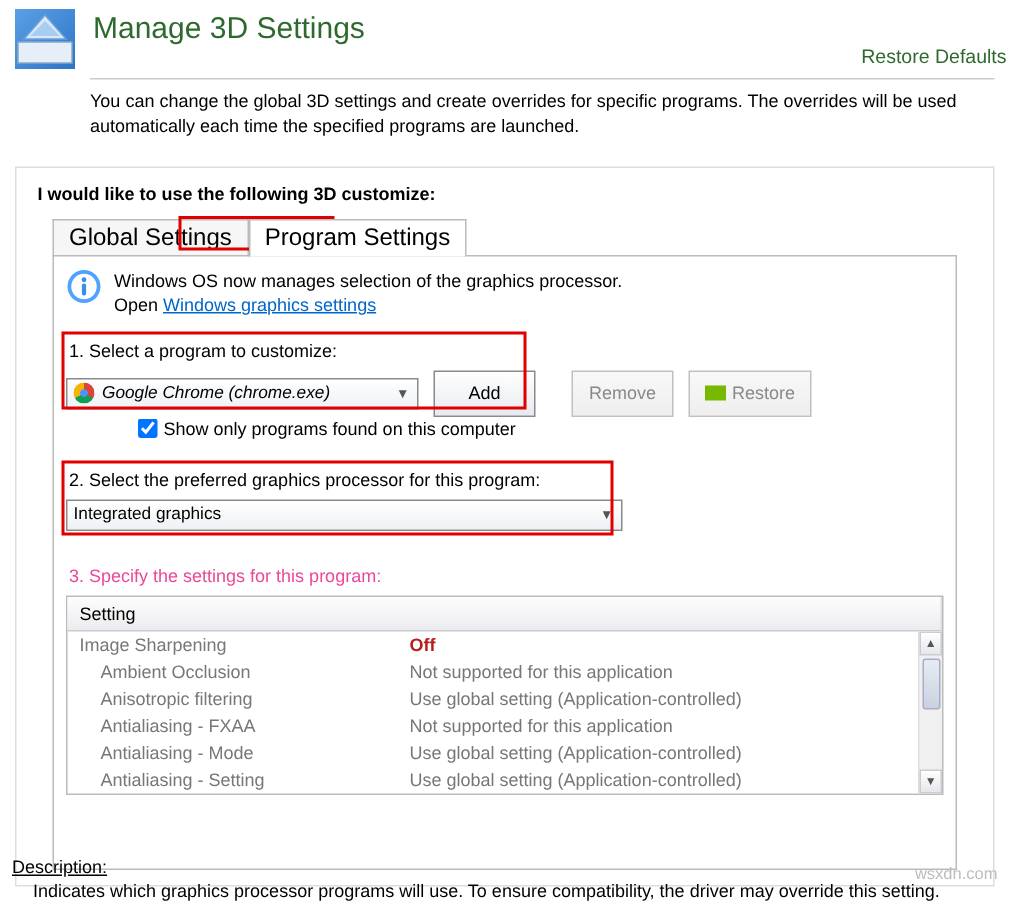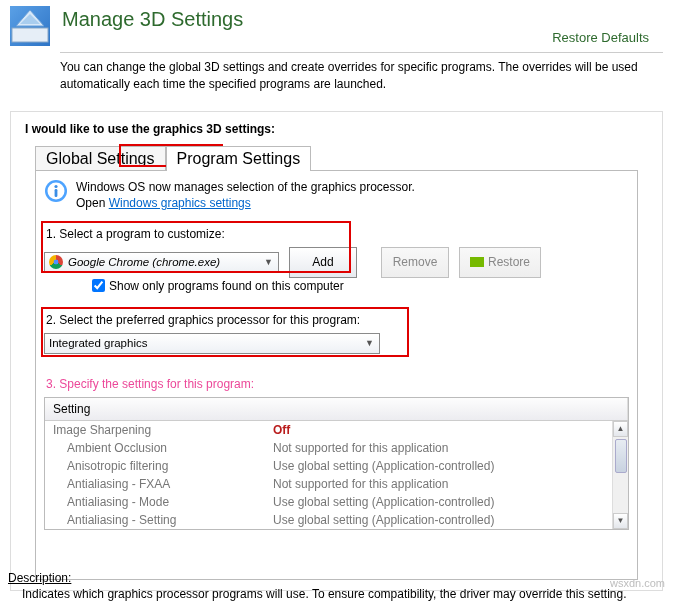--- a/index.html
+++ b/index.html
@@ -28,21 +28,21 @@
   .header-icon svg { width: 40px; height: 40px; }
   .page-title {
     font-size: 20px;
     color: #2e6a2e;
     margin-left: 12px;
     position: relative;
     top: 2px;
   }
   .restore-link {
     position: absolute;
-    right: 24px;
+    right: 2px;
     top: 30px;
     color: #2e6a2e;
     font-size: 13px;
   }
   .rule {
     border: none;
     border-top: 1px solid #ccc;
     margin: 6px 10px 6px 60px;
   }
   .description-top {
@@ -162,21 +162,21 @@
     margin-right: 4px;
     display: inline-block;
   }
   .check-row {
     display: flex; align-items: center; gap: 4px; font-size: 12px;
     margin-top: 2px;
     margin-left: 48px;
   }
   input[type=checkbox] { margin: 0; }
   .step2-combo {
-    width: 336px;
+    width: 371px;
   }
   .step3-label {
     color: #ec4899;
     margin: 14px 0 6px 2px;
   }
   .table-wrap {
     border: 1px solid #bbb;
     margin-top: 4px;
     position: relative;
   }
@@ -258,21 +258,21 @@
     </svg>
   </span>
   <span class="page-title">Manage 3D Settings</span>
   <span class="restore-link">Restore Defaults</span>
 </div>
 <hr class="rule">
 
 <div class="description-top">You can change the global 3D settings and create overrides for specific programs. The overrides will be used automatically each time the specified programs are launched.</div>
 
 <div class="panel">
-  <div class="section-heading">I would like to use the graphics 3D settings:</div>
+  <div class="section-heading">I would like to use the following 3D customize:</div>
 
   <div class="tabs">
     <div class="tab">Global Settings</div>
     <div class="tab active">Program Settings</div>
     <div class="tab-highlight" style="left:84px;top:-2px;width:104px;height:23px;"></div>
   </div>
 
   <div class="tab-content">
 
     <div class="info-row">

